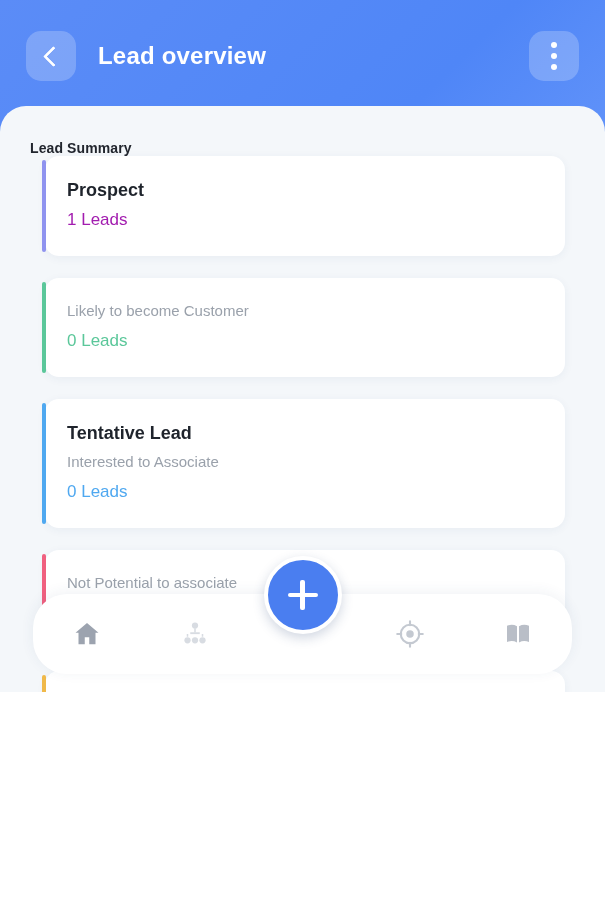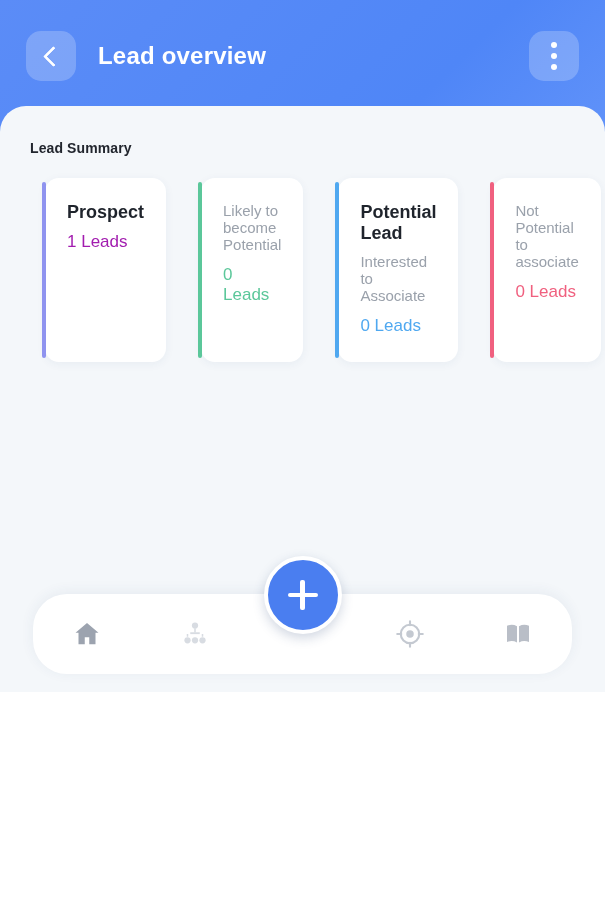--- a/index.html
+++ b/index.html
@@ -84,25 +84,24 @@
 
   .panel-title {
     margin: 34px 0 0 30px;
     font-size: 14px;
     font-weight: bold;
     color: #22262e;
     letter-spacing: 0.1px;
   }
 
   .cards {
-    margin-top: 22px;
     padding: 0 40px 0 45px;
     display: flex;
-    flex-direction: row;
-    gap: 35px;
+    flex-direction: column;
+    gap: 22px;
   }
 
   .card {
     position: relative;
     background: #ffffff;
     border-radius: 14px;
     padding: 24px 22px 26px 22px;
     box-shadow: 0 2px 10px rgba(40,70,120,0.06);
     cursor: pointer;
   }
@@ -209,27 +208,27 @@
     <div class="cards">
 
       <div class="card">
         <span class="accent" style="background:#8f93ef"></span>
         <div class="card-title">Prospect</div>
         <div class="card-count" style="color:#a21caf">1 Leads</div>
       </div>
 
       <div class="card">
         <span class="accent" style="background:#5bc79a"></span>
-        <div class="card-sub">Likely to become Potential</div>
+        <div class="card-sub">Likely to become Customer</div>
         <div class="card-count" style="color:#5bc79a">0 Leads</div>
       </div>
 
       <div class="card">
         <span class="accent" style="background:#4fa8f0"></span>
-        <div class="card-title">Potential Lead</div>
+        <div class="card-title">Tentative Lead</div>
         <div class="card-sub">Interested to Associate</div>
         <div class="card-count" style="color:#4fa8f0">0 Leads</div>
       </div>
 
       <div class="card">
         <span class="accent" style="background:#f0607f"></span>
         <div class="card-sub">Not Potential to associate</div>
         <div class="card-count" style="color:#f0607f">0 Leads</div>
       </div>
 

